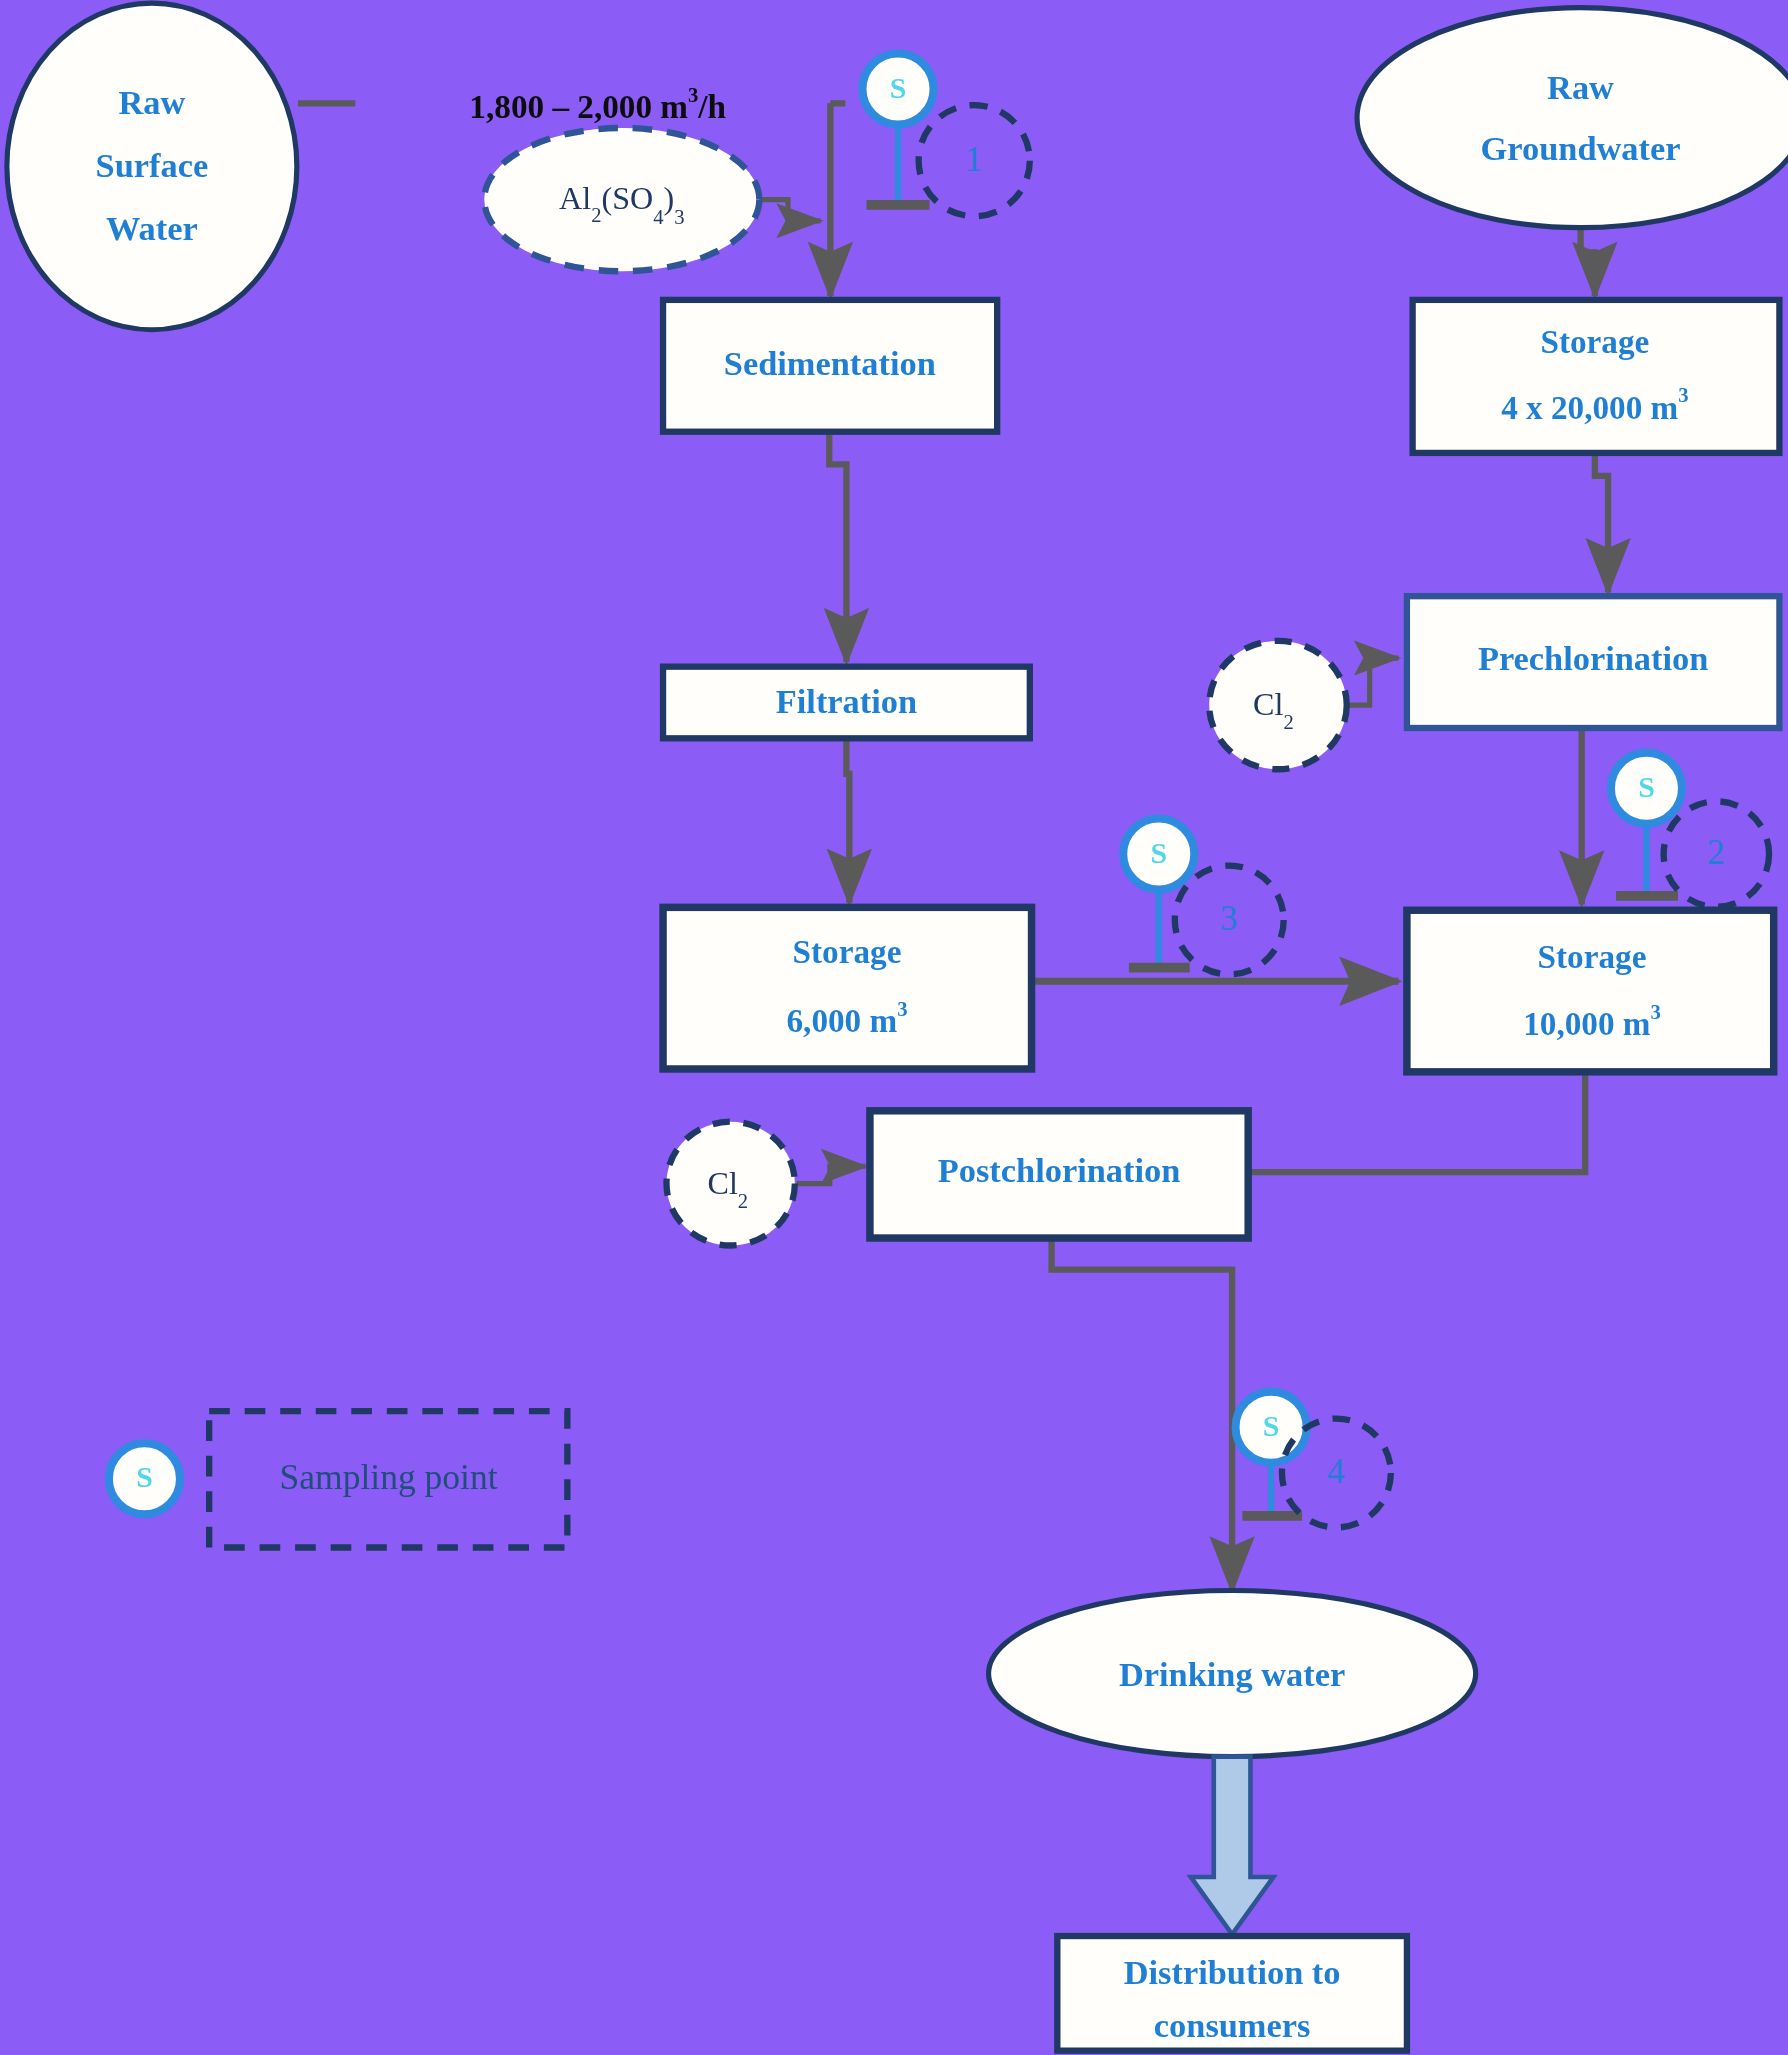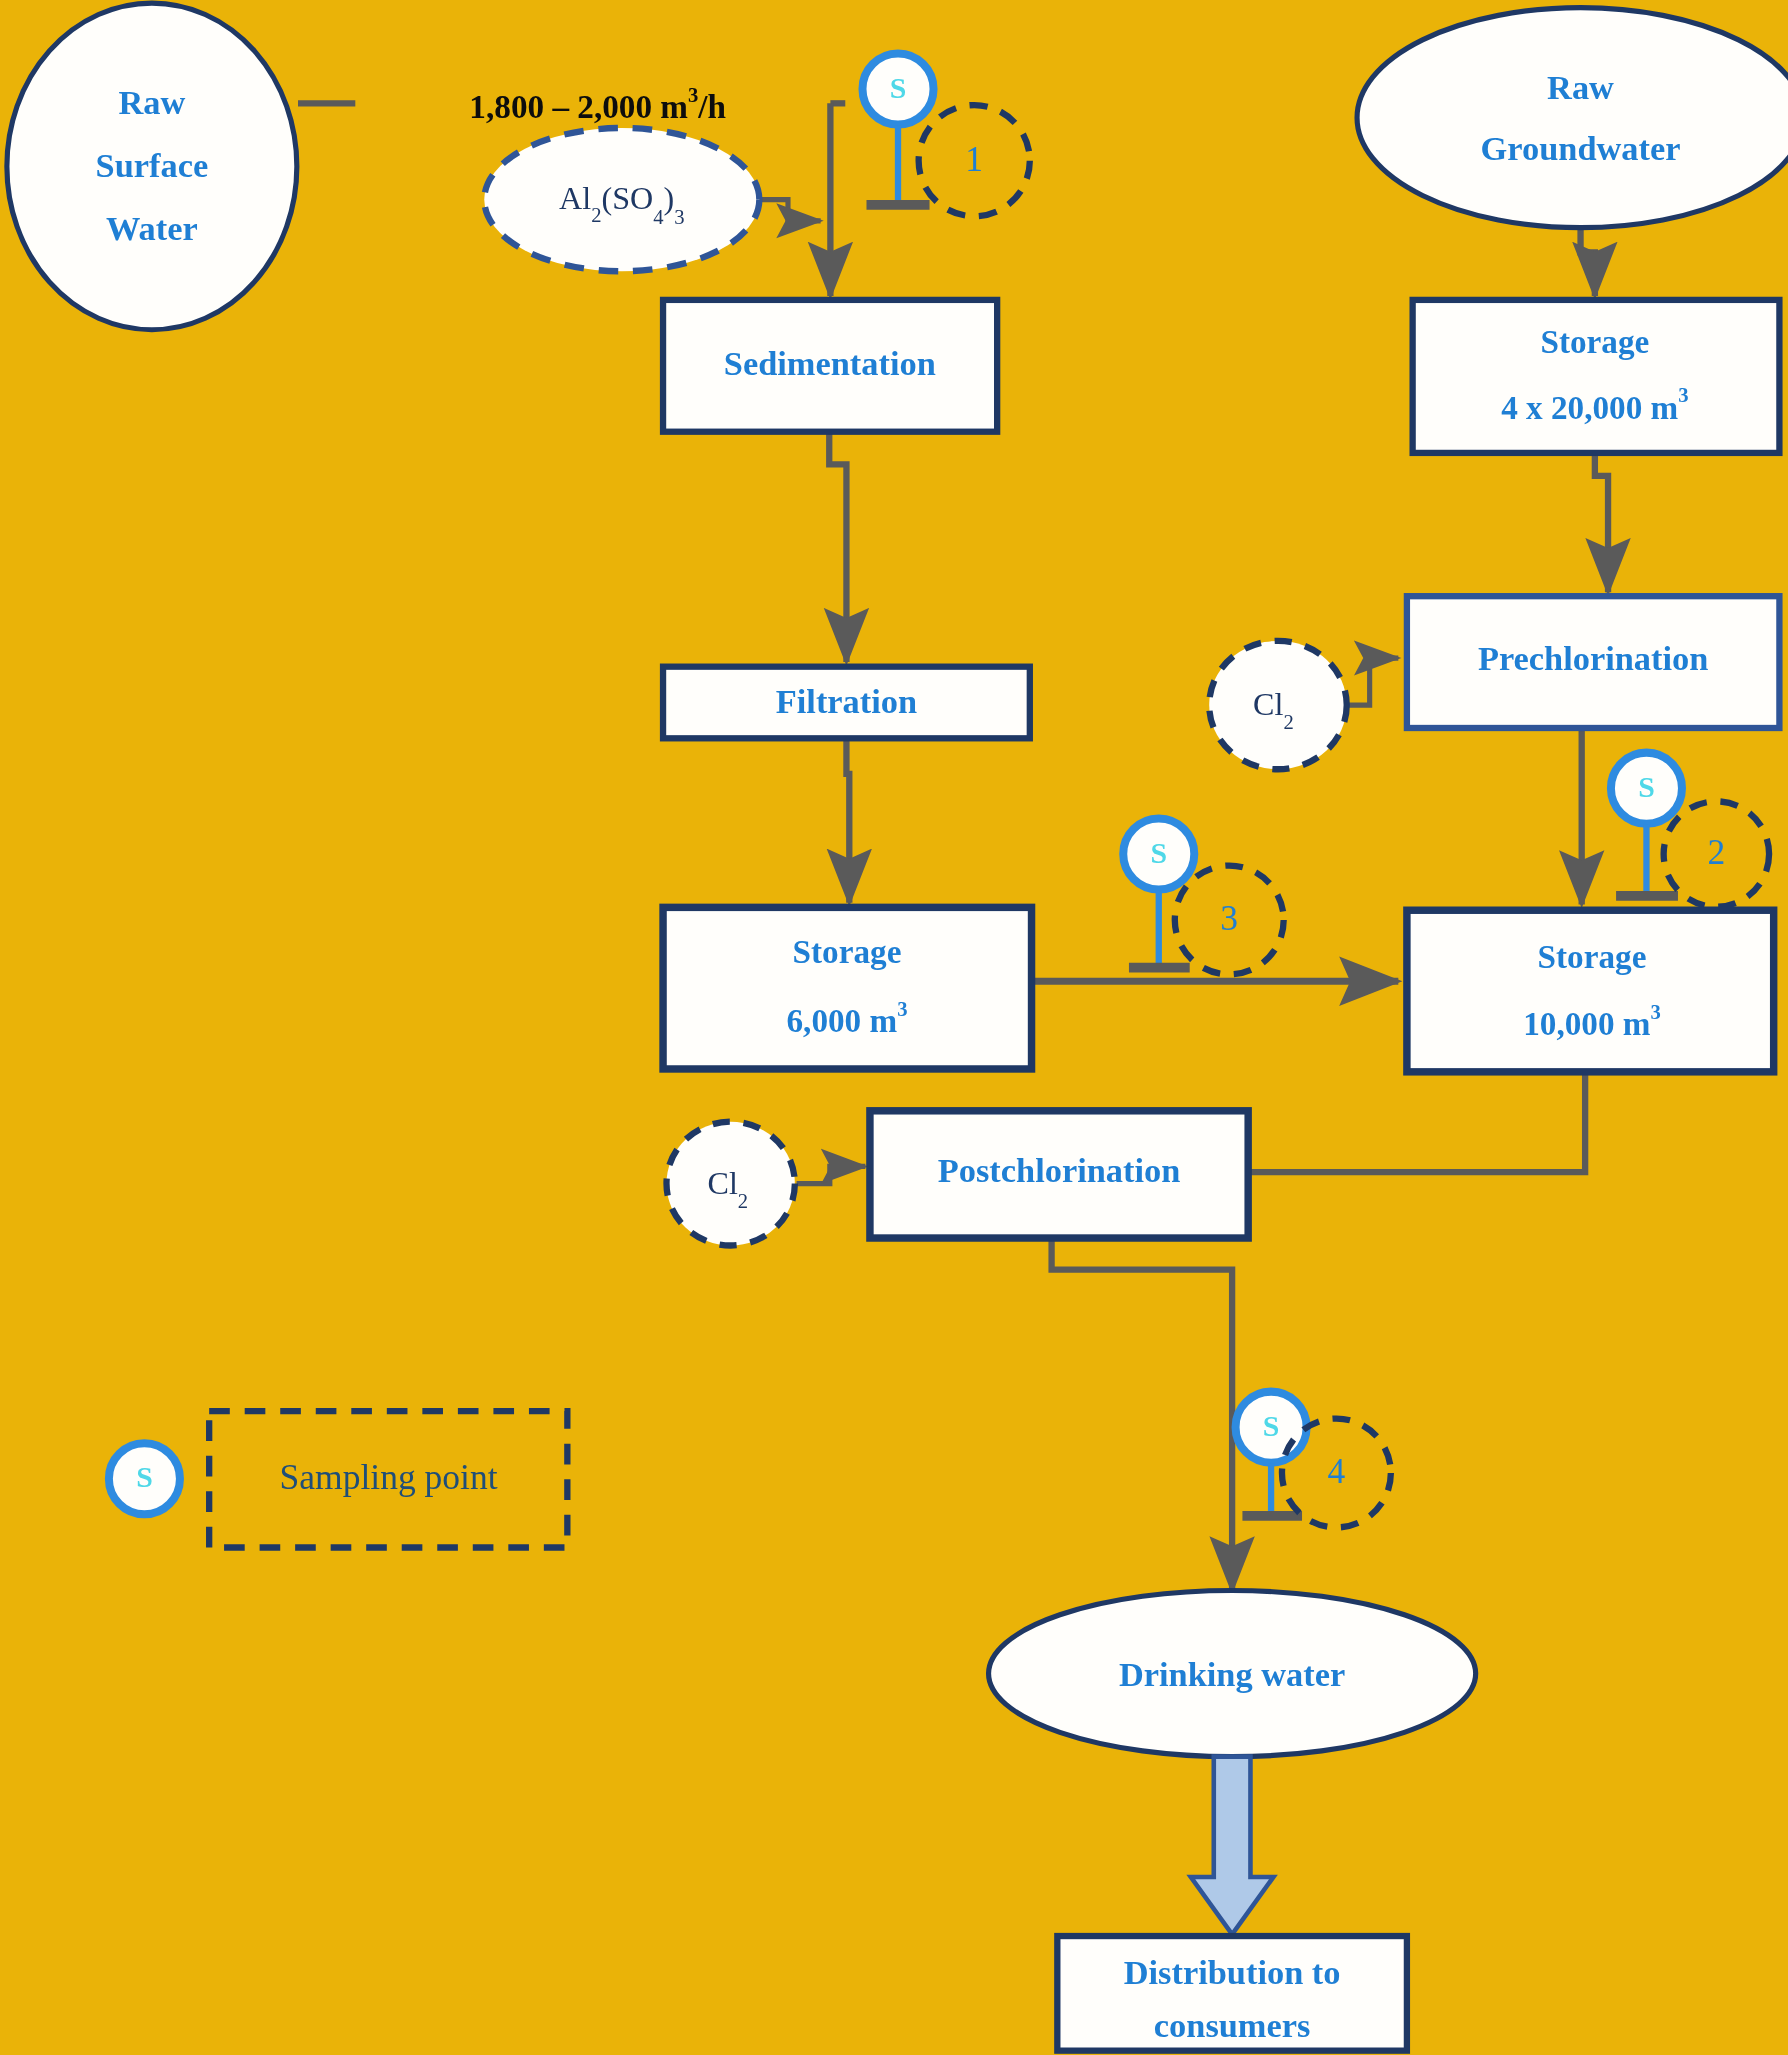--- a/index.html
+++ b/index.html
@@ -4,21 +4,21 @@
 <style>
   html, body {
     margin: 0;
     padding: 0;
     background: #ffffff;
   }
   #canvas-wrap {
     position: relative;
     width: 1788px;
     height: 2056px;
-    background: #eab308;
+    background: #8b5cf6;
     font-family: "Liberation Serif", "DejaVu Serif", serif;
   }
   svg.diagram {
     position: absolute;
     inset: 0;
     width: 1788px;
     height: 2056px;
     display: block;
   }
   text { font-family: "Liberation Serif", "DejaVu Serif", serif; }

